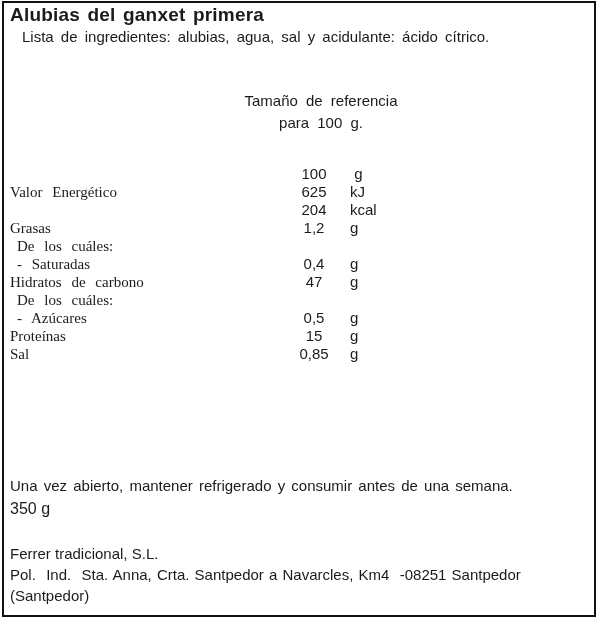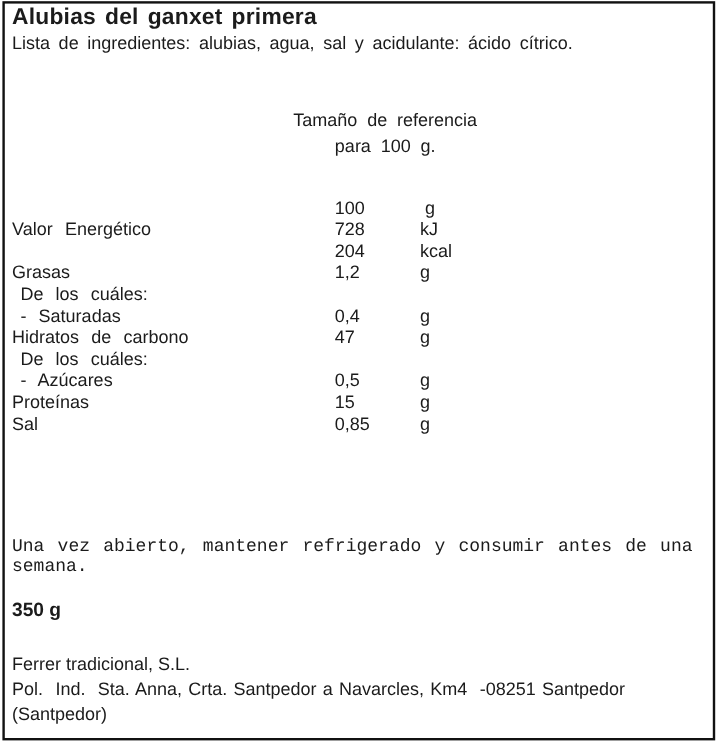--- a/index.html
+++ b/index.html
@@ -22,21 +22,21 @@
     position: absolute;
     left: 6px; top: 1px;
     font-size: 19px;
     font-weight: bold;
     letter-spacing: 0.2px;
     word-spacing: 2px;
     white-space: pre-wrap;
   }
   .ingredients {
     position: absolute;
-    left: 6px; top: 25px;
+    left: 18px; top: 25px;
     font-size: 15px;
     word-spacing: 3px;
     white-space: pre-wrap;
   }
   .ref-block {
     position: absolute;
     left: 0; top: 87px;
     width: 100%;
     padding-left: 44px;
     text-align: center;
@@ -49,46 +49,46 @@
     left: 6px; top: 162px;
     width: 560px;
     font-size: 15px;
     line-height: 18px;
   }
   .nut-row { display: flex; }
   .nut-label {
     flex: 1;
     word-spacing: 6px;
     white-space: pre-wrap;
+    font-family: Liberation Serif, serif;
   }
   .nut-label.ind { padding-left: 7px; }
   .nut-num {
     width: 70px;
-    text-align: left;
+    text-align: center;
     white-space: pre-wrap;
   }
   .nut-unit {
     width: 221px;
     padding-left: 1px;
     text-align: left;
     white-space: pre-wrap;
   }
   .storage-note {
     position: absolute;
-    left: 6px; top: 444px;
+    left: 6px; top: 474px;
     font-size: 15px;
     word-spacing: 2px;
     white-space: pre-wrap;
-    font-family: Liberation Mono, monospace;
   }
   .net-weight {
     position: absolute;
     left: 6px; top: 497px;
     font-size: 16px;
-    font-weight: bold;
+    font-weight: normal;
   }
   .manufacturer {
     position: absolute;
     left: 6px; top: 540px;
     width: 560px;
     font-size: 15px;
     line-height: 21px;
   }
   .manufacturer .name { font-weight: normal; }
   .manufacturer .addr { white-space: pre-wrap; word-spacing: 1px; }
@@ -108,21 +108,21 @@
   </div>
 
   <div class="nut-table">
     <div class="nut-row">
       <span class="nut-label"></span>
       <span class="nut-num">100</span>
       <span class="nut-unit"> g</span>
     </div>
     <div class="nut-row">
       <span class="nut-label">Valor Energético</span>
-      <span class="nut-num">728</span>
+      <span class="nut-num">625</span>
       <span class="nut-unit">kJ</span>
     </div>
     <div class="nut-row">
       <span class="nut-label"></span>
       <span class="nut-num">204</span>
       <span class="nut-unit">kcal</span>
     </div>
     <div class="nut-row">
       <span class="nut-label">Grasas</span>
       <span class="nut-num">1,2</span>

